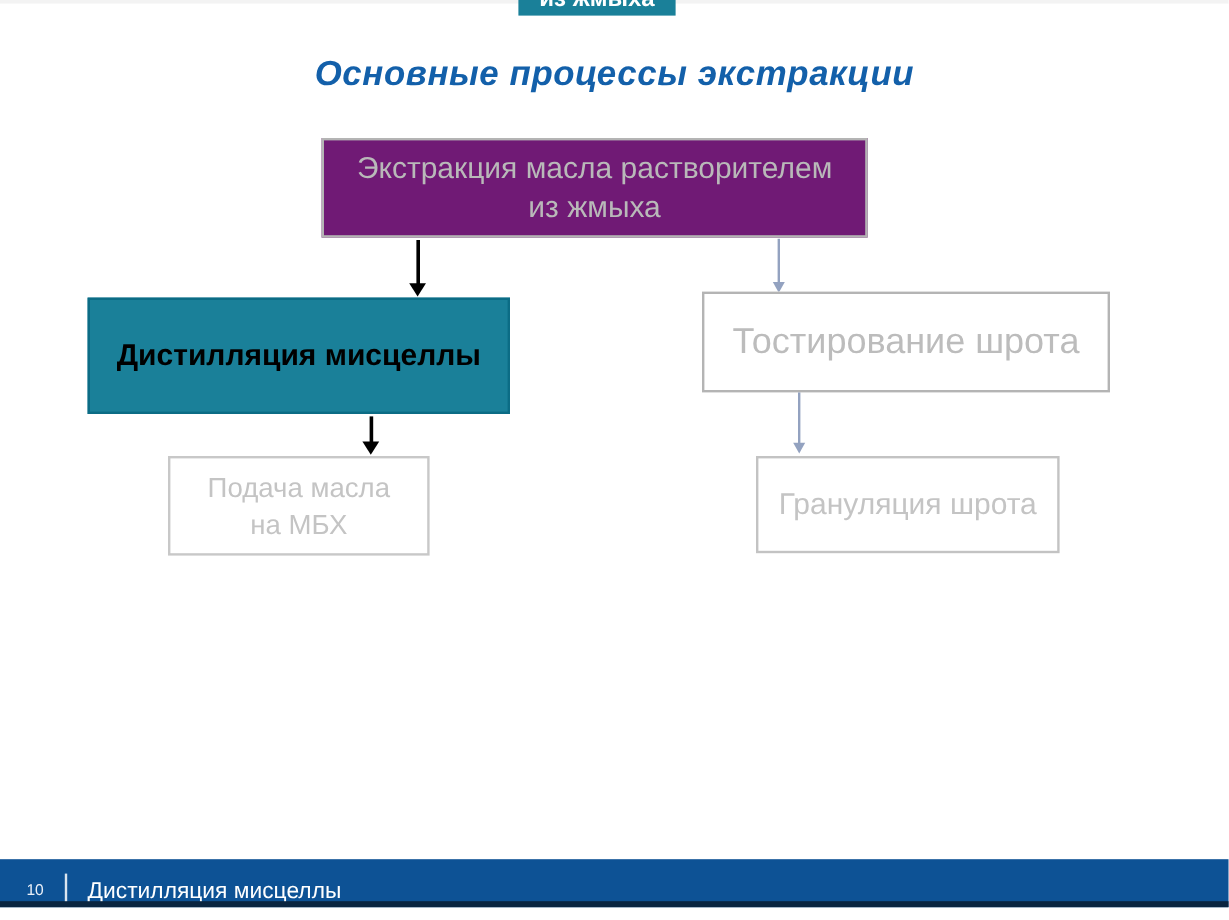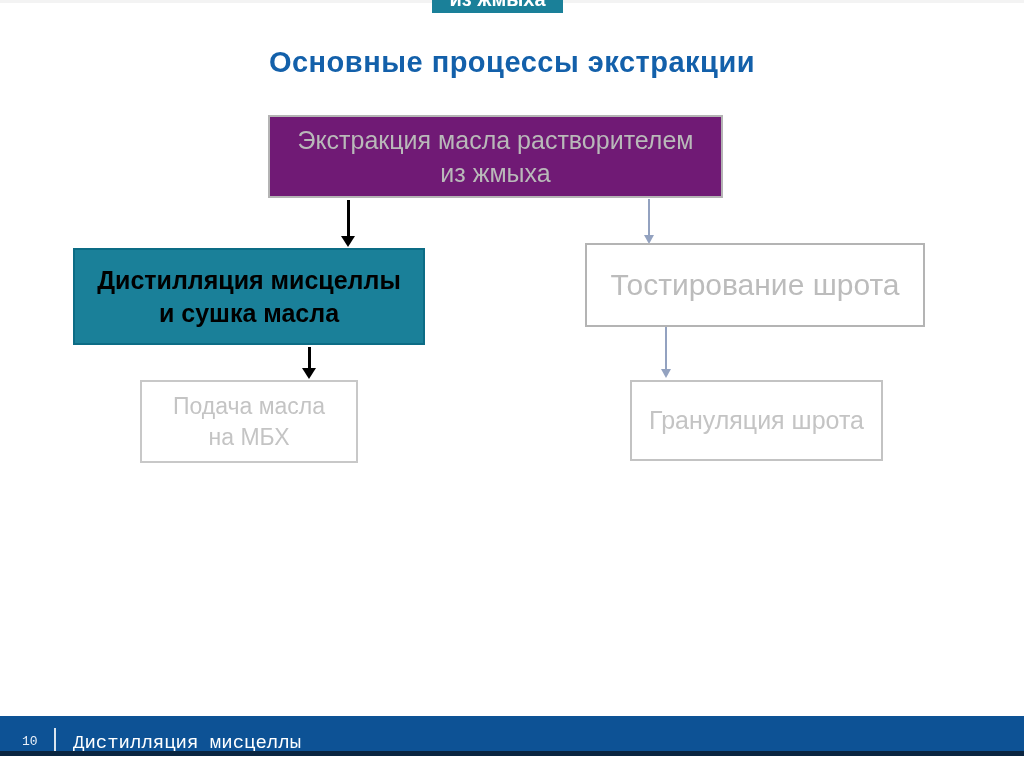--- a/index.html
+++ b/index.html
@@ -12,21 +12,21 @@
   .top-fragment{
     position:absolute;left:432px;top:0;width:131px;height:13px;
     background:#1a8099;overflow:hidden;
   }
   .top-fragment span{
     display:block;margin-top:-11px;text-align:center;color:#ffffff;
     font-size:20px;font-weight:bold;line-height:20px;white-space:nowrap;
   }
   .slide-title{
     position:absolute;left:0;top:46px;width:1024px;text-align:center;
-    color:#1360aa;font-size:29px;font-weight:bold;letter-spacing:0.5px;
+    color:#1360aa;font-size:29px;font-weight:bold;letter-spacing:0.5px;font-style:italic;
   }
   .box{
     position:absolute;box-sizing:border-box;display:flex;flex-direction:column;
     justify-content:center;align-items:center;text-align:center;line-height:1.32;
   }
   .box-extraction{
     left:268px;top:115px;width:455px;height:83px;
     border:2px solid #b4b4b4;color:#b9b9b9;font-size:25px;background:#701a75;
   }
   .box-toasting{
@@ -69,21 +69,21 @@
   }
   .ag1{left:644px;top:199px;}
   .ag1 .line{left:4px;top:0;height:37px;}
   .ag1 .head{left:0;top:36px;}
   .ag2{left:661px;top:327px;}
   .ag2 .line{left:4px;top:0;height:43px;}
   .ag2 .head{left:0;top:42px;}
   
   .footer{
     position:absolute;left:0;top:716px;width:1024px;height:40px;
-    background:#0d5295;color:#fff;font-family:Liberation Mono, monospace;
+    background:#0d5295;color:#fff;
   }
   .footer-bottom-edge{position:absolute;left:0;bottom:0;width:1024px;height:5px;background:#0a2540;}
   .page-number{position:absolute;left:22px;top:18px;font-size:13px;color:#eaf0f8;}
   .footer-sep{position:absolute;left:54px;top:12px;width:2px;height:28px;background:rgba(255,255,255,0.85);}
   .footer-title{position:absolute;left:73px;top:16px;font-size:19px;color:#ffffff;}
   
   .logo{position:absolute;left:897px;top:6px;width:126px;height:42px;}
   .logo-text{
     position:absolute;left:0;top:14px;color:#fff;font-weight:bold;font-size:24px;
     letter-spacing:2px;transform:scaleX(1.12);transform-origin:left center;
@@ -118,21 +118,20 @@
     <div class="line"></div>
     <div class="head"></div>
   </div>
   <div class="arrow arrow-gray ag1">
     <div class="line"></div>
     <div class="head"></div>
   </div>
 
   <div class="box box-distillation">
     <span>Дистилляция мисцеллы</span>
-    <span>и сушка масла</span>
   </div>
 
   <div class="box box-toasting">
     <span>Тостирование шрота</span>
   </div>
 
   <div class="arrow arrow-black ab2">
     <div class="line"></div>
     <div class="head"></div>
   </div>

